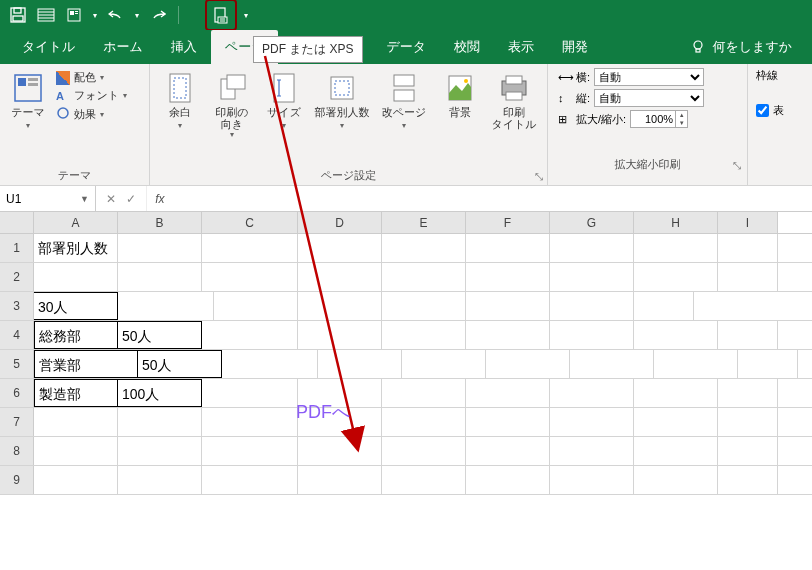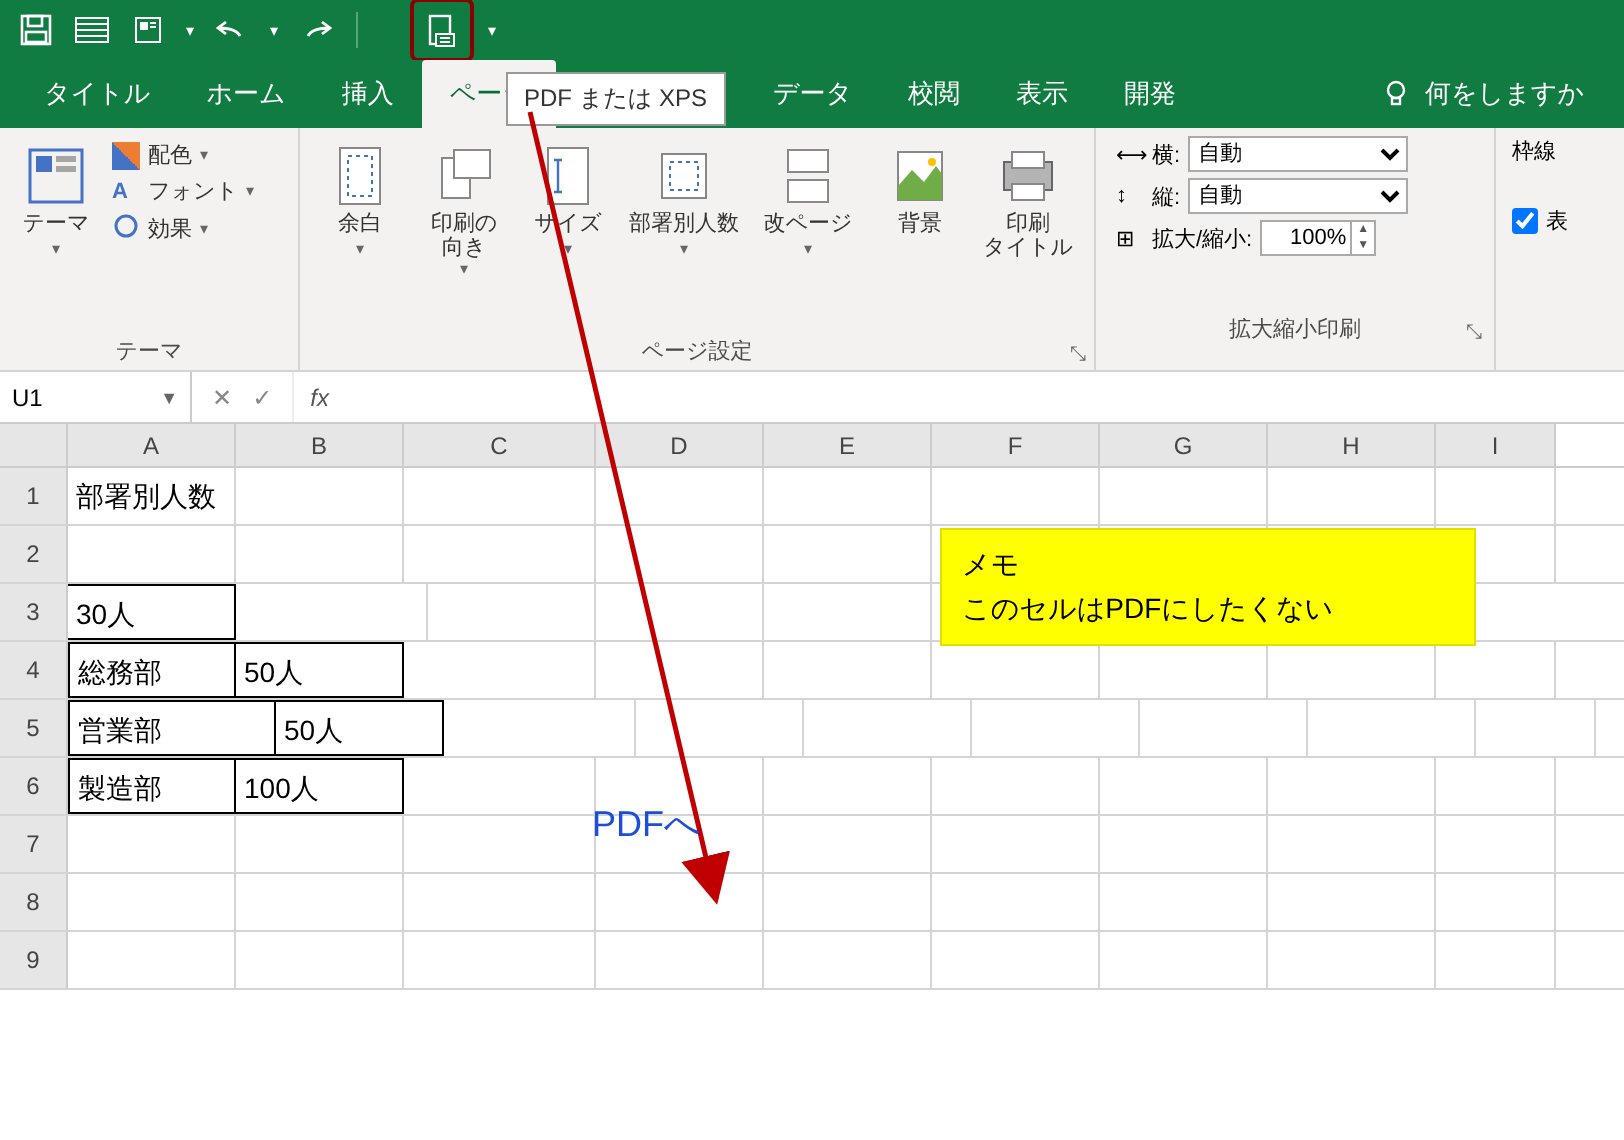--- a/index.html
+++ b/index.html
@@ -58,21 +58,21 @@
 .corner { width: 34px; border-right: 1px solid #ccc; background: #e6e6e6; }
 .col-h { border-right: 1px solid #ccc; background: #e6e6e6; text-align: center; font-size: 12px; color: #444; line-height: 22px; }
 .rows { }
 .row { display: flex; height: 29px; border-bottom: 1px solid #d4d4d4; }
 .row-h { width: 34px; border-right: 1px solid #ccc; background: #e6e6e6; text-align: center; font-size: 12px; color: #444; line-height: 29px; }
 .cell { border-right: 1px solid #d4d4d4; padding: 0 4px; font-size: 14px; line-height: 29px; overflow: hidden; white-space: nowrap; }
 
 .yellow-note { position: absolute; background: #ffff00; border: 1px solid #e0e000; padding: 6px 10px; font-size: 14px; line-height: 1.6; }
 
 .arrow-svg { position: absolute; left: 0; top: 0; pointer-events: none; z-index: 50; }
-.pdf-label { position: absolute; color: #1d4ed8; font-size: 18px; font-weight: 400; z-index: 51; }
+.pdf-label { position: absolute; color: #8b5cf6; font-size: 18px; font-weight: 400; z-index: 51; }
 </style>
 </head>
 <body>
 
 <div class="titlebar">
   <div class="qat-btn">
     <svg width="16" height="16" viewBox="0 0 16 16">
         <rect x="1" y="1" width="14" height="14" fill="none" stroke="#fff" stroke-width="1.3"></rect>
         <rect x="4" y="1" width="7" height="5" fill="none" stroke="#fff" stroke-width="1.3"></rect>
         <rect x="3" y="9" width="10" height="5" fill="none" stroke="#fff" stroke-width="1.3"></rect>
@@ -415,24 +415,20 @@
         <div class="cell" style="width: 96px;"></div>
         <div class="cell" style="width: 84px;"></div>
         <div class="cell" style="width: 84px;"></div>
         <div class="cell" style="width: 84px;"></div>
         <div class="cell" style="width: 84px;"></div>
         <div class="cell" style="width: 84px;"></div>
         <div class="cell" style="width: 60px;"></div>
       </div>
     </div>
 
-  <div class="yellow-note" style="left:470px; top:52px; width:268px;">
-    <div>メモ</div>
-    <div>このセルはPDFにしたくない</div>
-  </div>
 
   <div class="pdf-label" style="left:296px; top:188px;">PDFへ</div>
 </div>
 
 <svg class="arrow-svg" width="812" height="570">
   <defs>
       <marker id="ah" markerWidth="12" markerHeight="12" refX="9" refY="5" orient="auto">
         <path d="M0,0 L10,5 L0,10 Z" fill="#c00000"></path>
       </marker>
     </defs>

